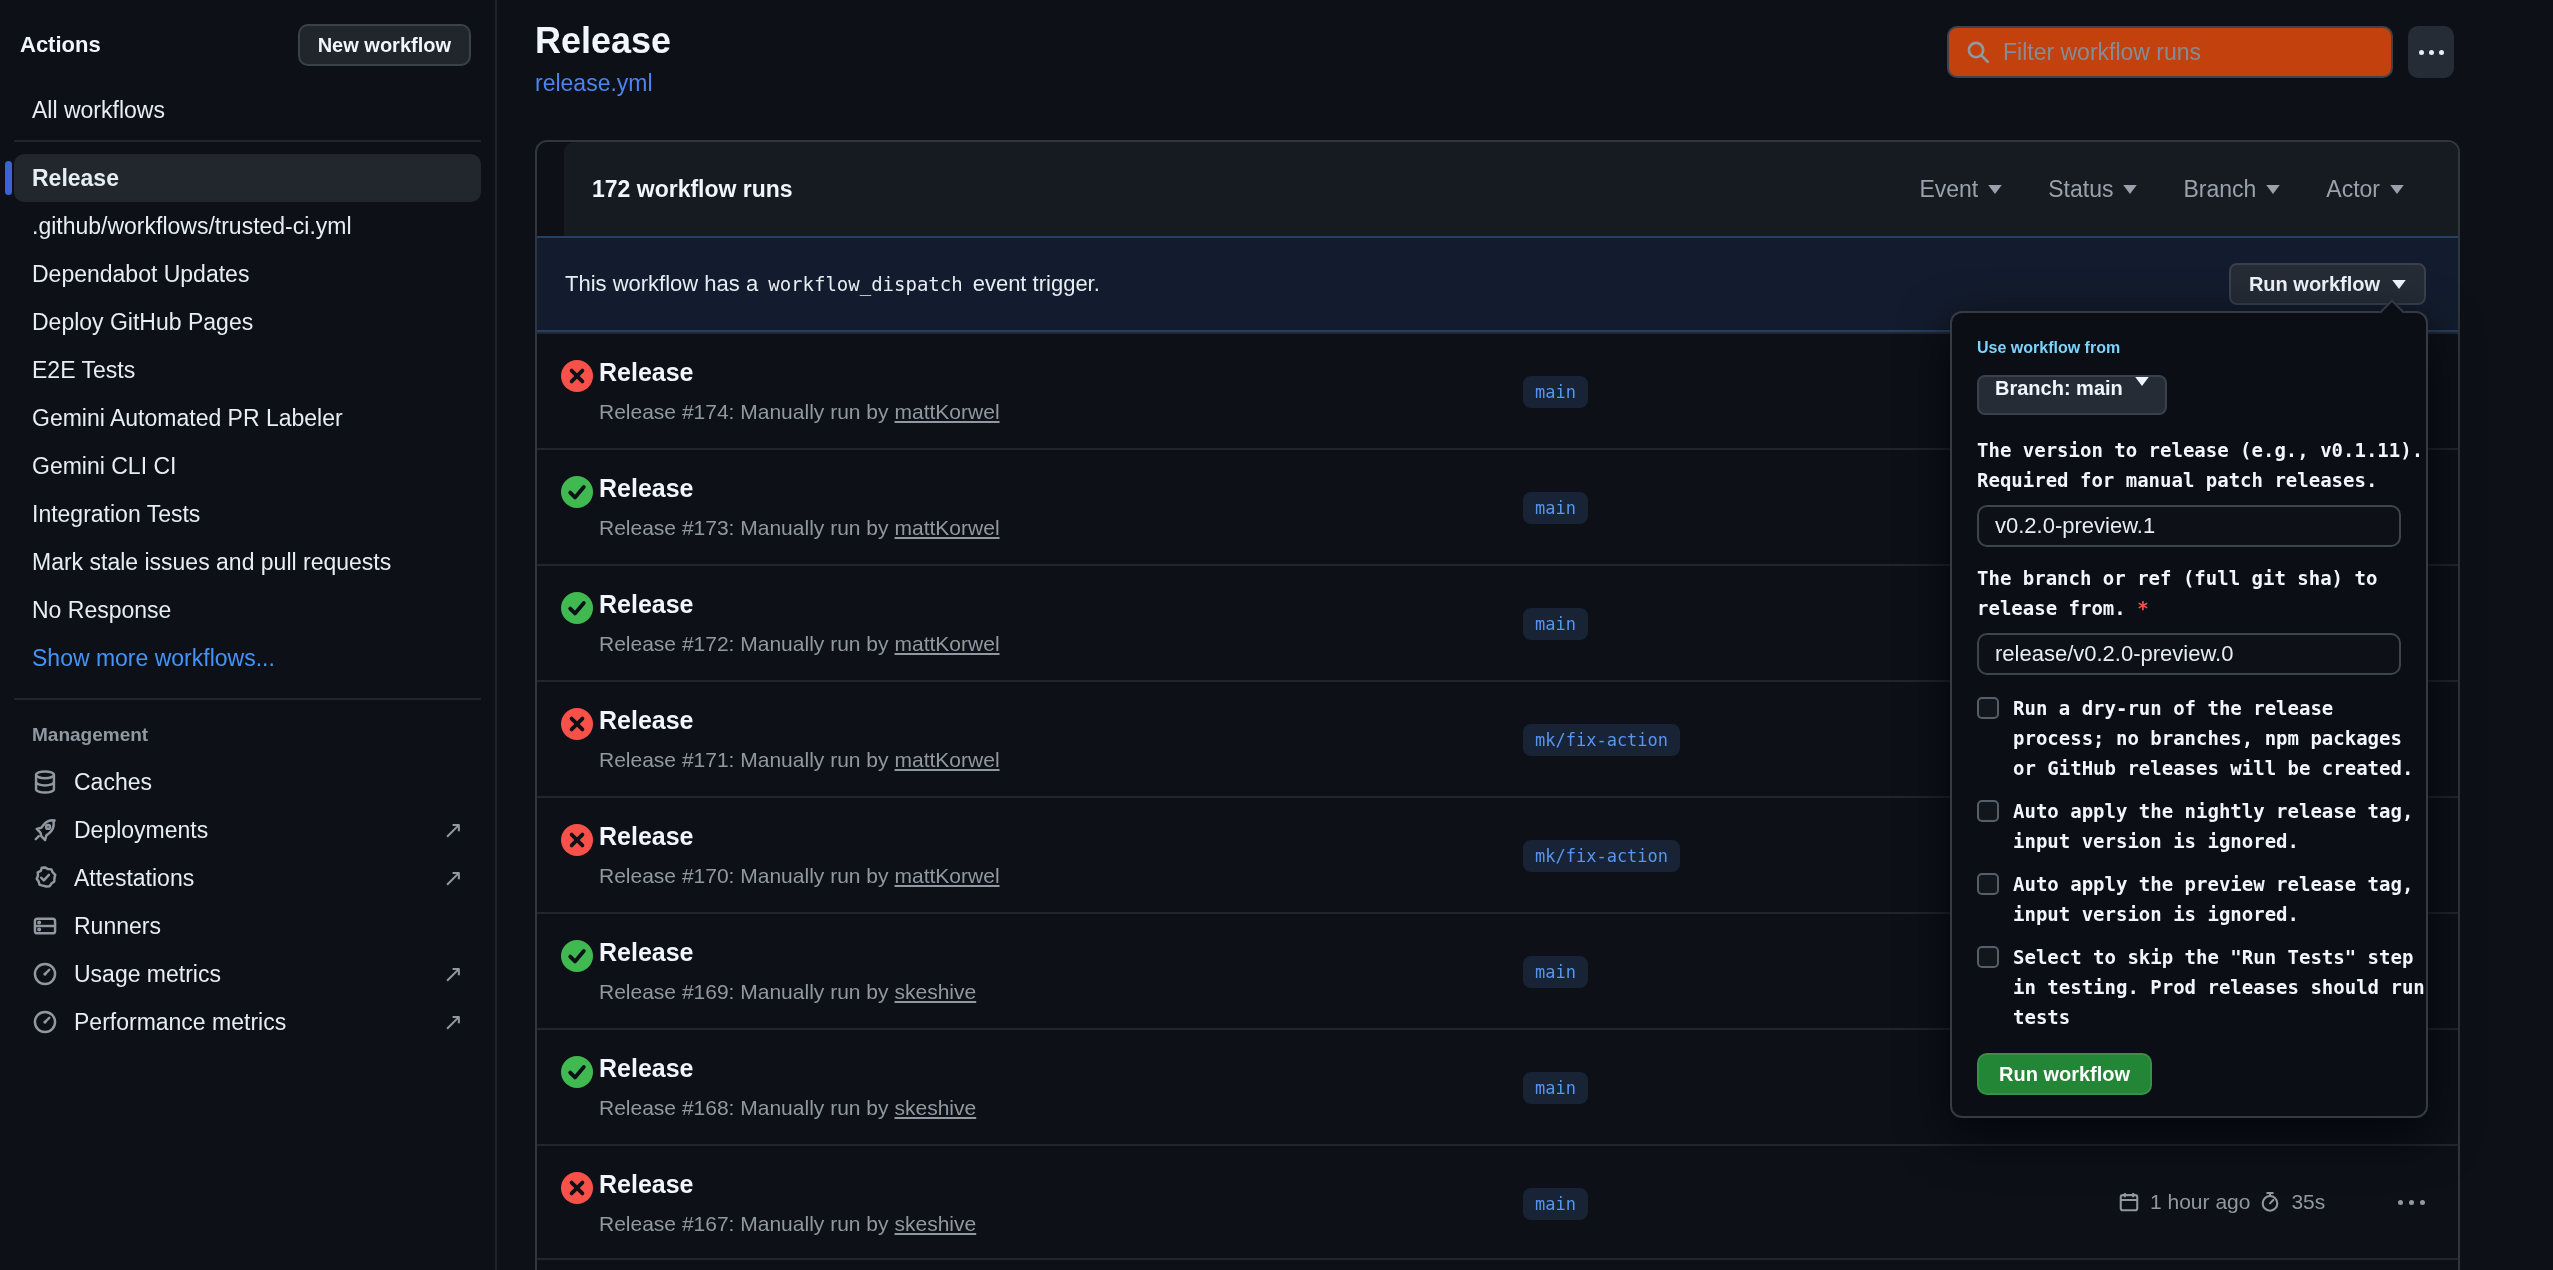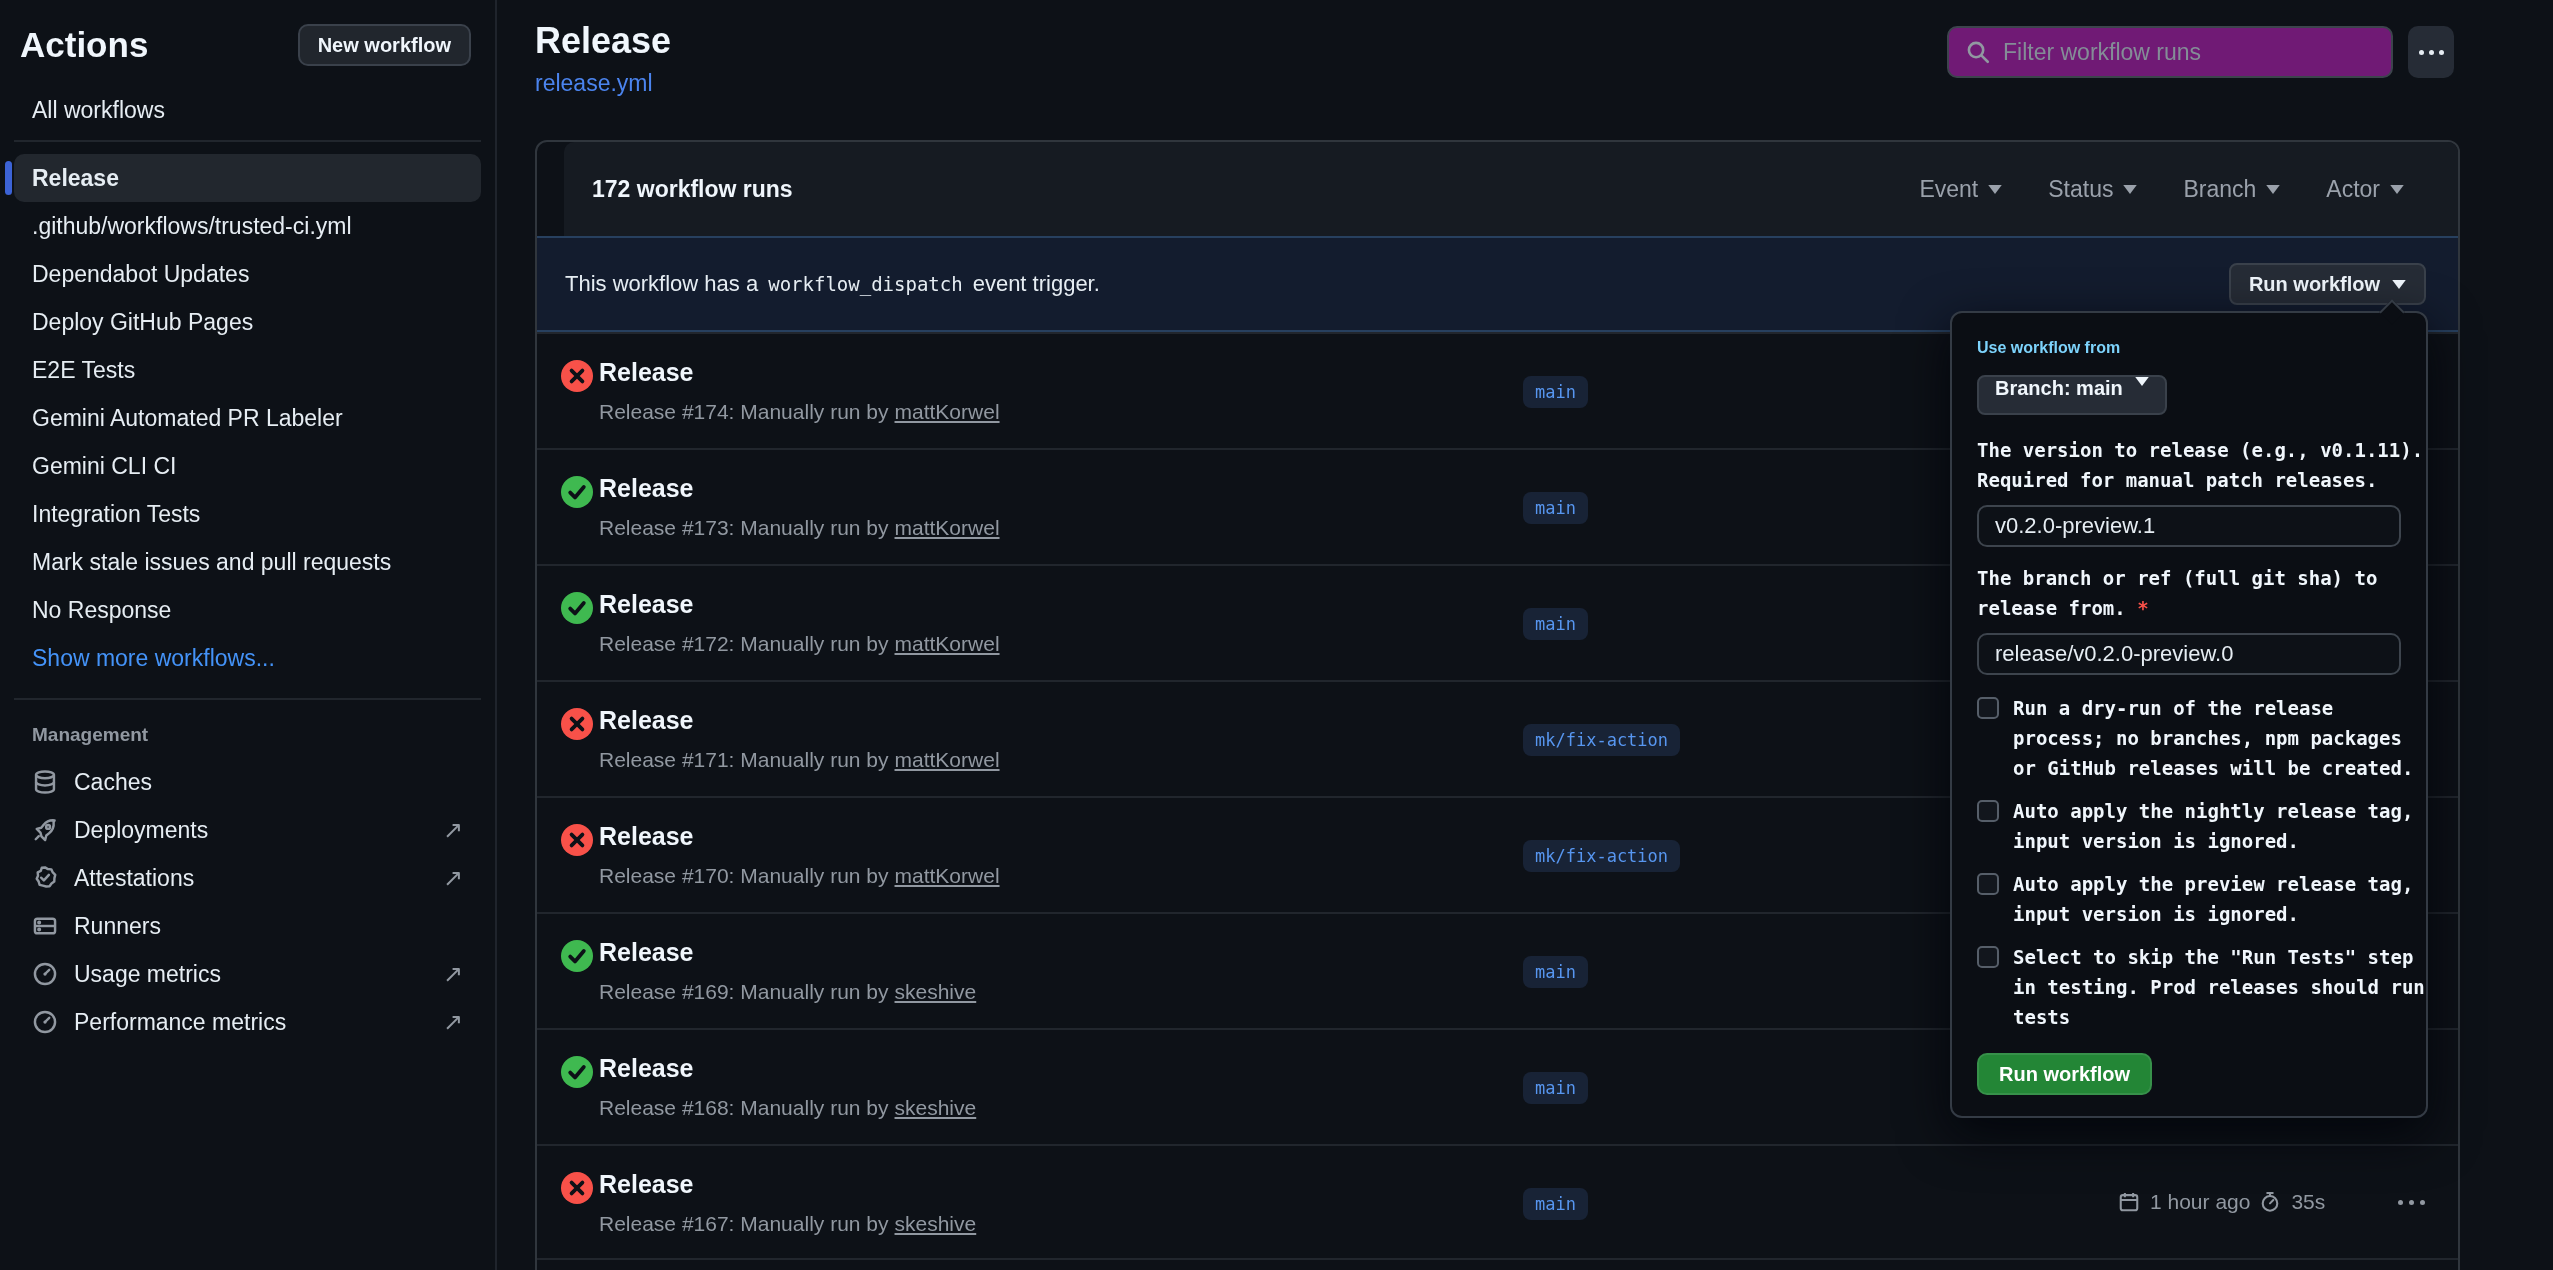--- a/index.html
+++ b/index.html
@@ -5,21 +5,21 @@
   * { margin:0; padding:0; box-sizing:border-box; }
   html,body { width:2553px; height:1270px; background:#0d1117; overflow:hidden;
     font-family:"Liberation Sans", sans-serif; color:#e6edf3; position:relative; }
   svg { display:block; }
 
   
   .sidebar { position:absolute; left:0; top:0; width:497px; height:1270px;
     border-right:2px solid #1f242c; }
   .sidebar-head { display:flex; align-items:center; justify-content:space-between;
     padding:24px 24px 0 20px; }
-  .sidebar-title { font-size:35px; font-weight:700; color:#f0f6fc; }
+  .sidebar-title { font-size:22px; font-weight:700; color:#f0f6fc; }
   .btn-default { display:inline-flex; align-items:center; justify-content:center;
     height:42px; padding:0 18px; background:#21262d; border:2px solid #3a414b;
     border-radius:10px; color:#f0f6fc; font-size:20px; font-weight:600; cursor:pointer; }
   .side-list { padding:0 14px; margin-top:20px; }
   .side-item { height:48px; display:flex; align-items:center; padding:0 18px;
     font-size:23px; color:#e6edf3; border-radius:10px; position:relative; cursor:pointer; }
   .side-item.selected { background:#22272e; font-weight:700; }
   .active-bar { position:absolute; left:-9px; top:7px; width:7px; height:34px;
     border-radius:4px; background:#3c63d6; }
   .side-item.link-item { color:#4493f8; }
@@ -32,21 +32,21 @@
   .mgmt-icon { width:26px; height:26px; flex:none; }
   .ext-arrow { margin-left:auto; color:#9198a1; font-size:24px; }
 
   
   .page-title { position:absolute; left:535px; top:20px; font-size:36px;
     font-weight:600; color:#f0f6fc; }
   .file-link { position:absolute; left:535px; top:70px; font-size:23px;
     color:#4b84ee; text-decoration:none; cursor:pointer; }
   .search-box { position:absolute; left:1947px; top:26px; width:446px; height:52px;
     border:2px solid #3d444d; border-radius:10px; display:flex; align-items:center;
-    gap:12px; padding:0 16px; background:#701a75; }
+    gap:12px; padding:0 16px; background:#c2410c; }
   .search-box input { flex:1; background:transparent; border:none; outline:none;
     color:#e6edf3; font-size:23px; font-family:"Liberation Sans", sans-serif; }
   .search-box input::placeholder { color:#848d97; }
   .kebab-btn { position:absolute; left:2408px; top:26px; width:46px; height:52px;
     background:#262c36; border-radius:10px; display:flex; align-items:center;
     justify-content:center; gap:5px; cursor:pointer; }
   .dot { width:5px; height:5px; border-radius:50%; background:#e6edf3; }
   .dot.gray { background:#9198a1; }
 
   

